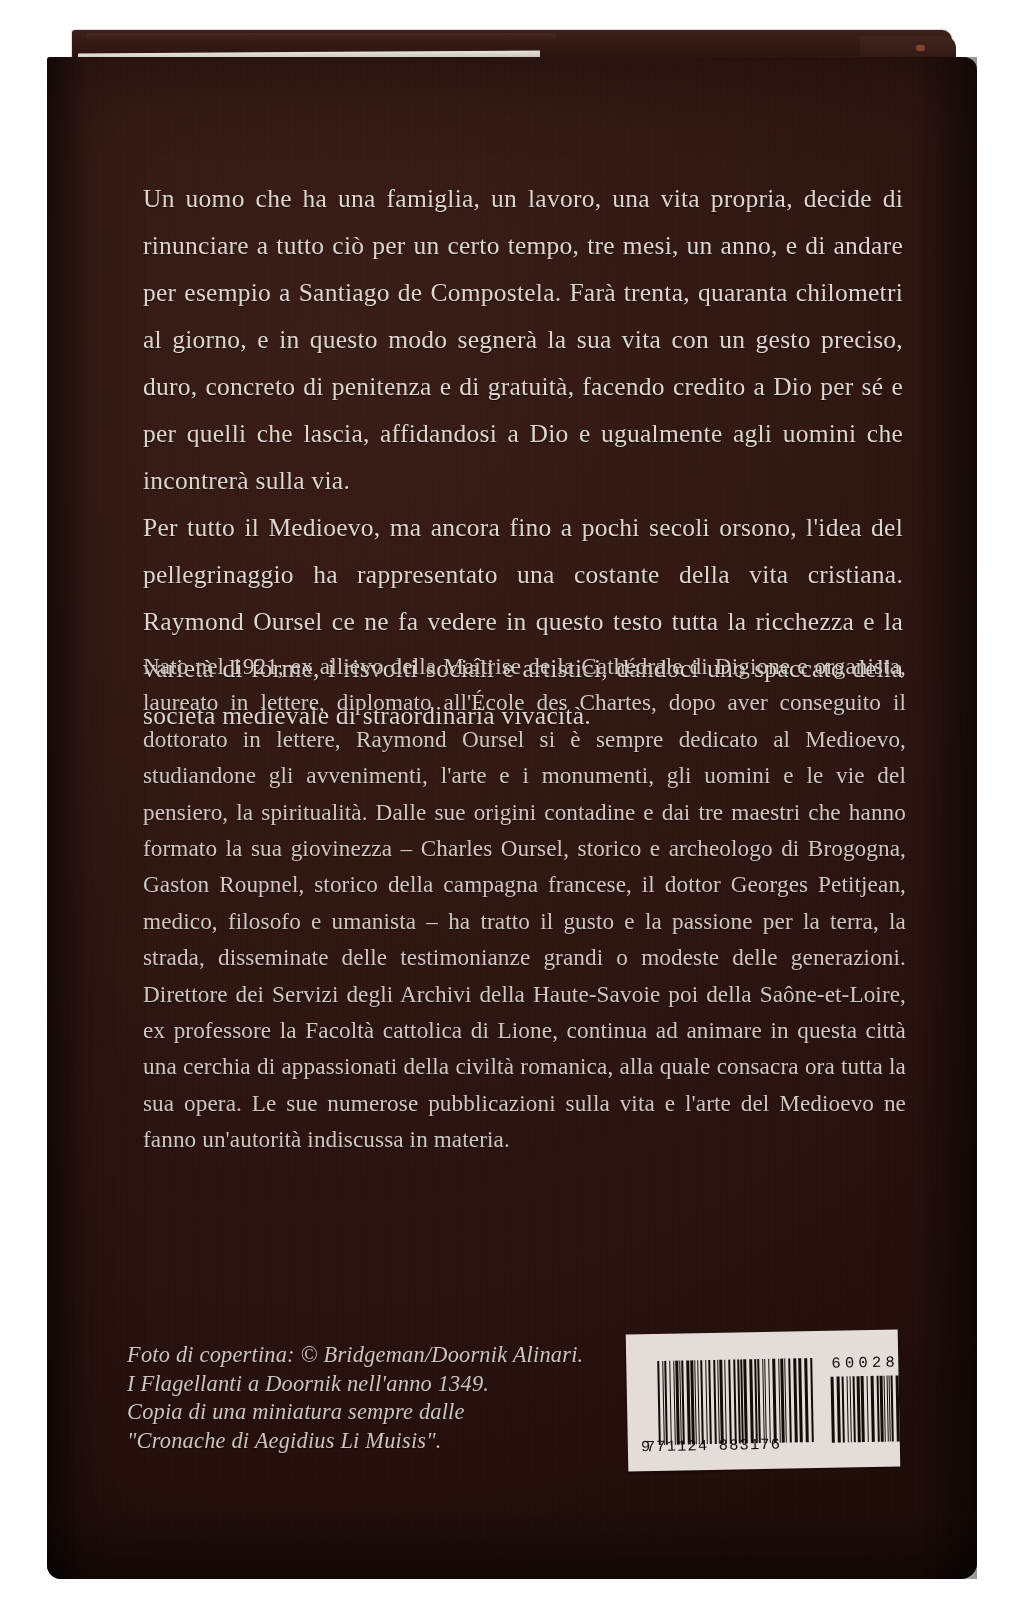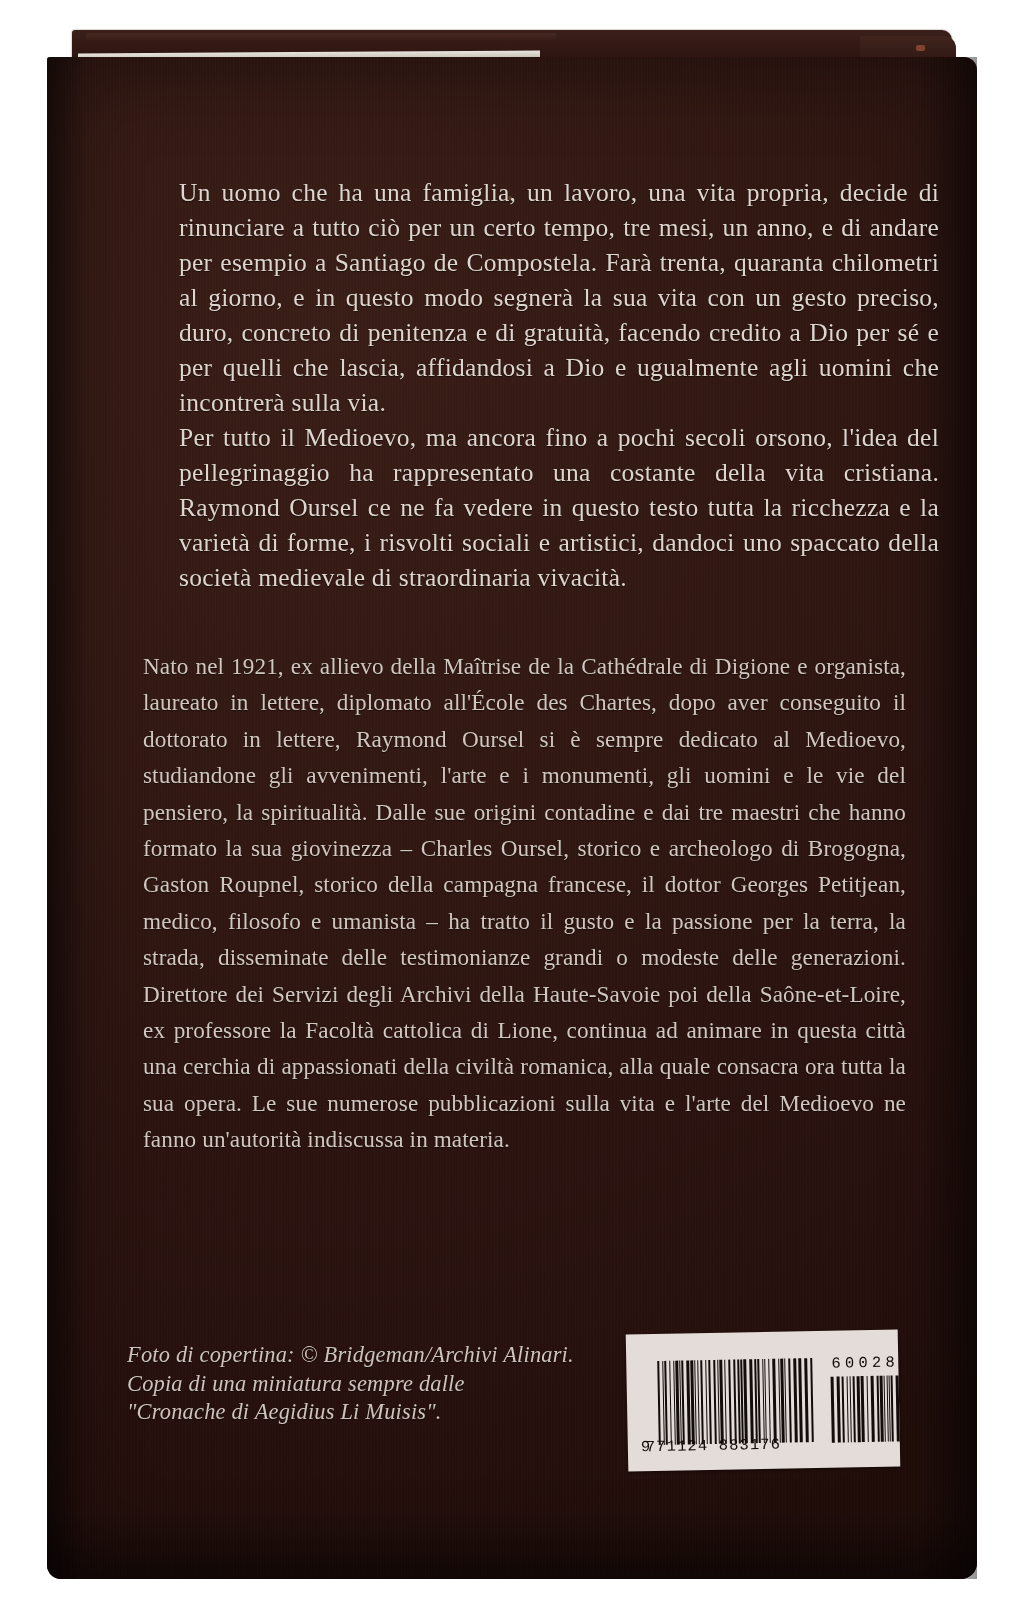--- a/index.html
+++ b/index.html
@@ -141,26 +141,25 @@
   }
 
   
   .blurb {
     position: absolute;
     left: 96px;
     top: 118px;
     width: 760px;
     color: #ddd6cf;
     font-size: 25.5px;
-    line-height: 35px;
+    line-height: 47px;
     text-align: justify;
     text-justify: inter-word;
     letter-spacing: 0.25px;
     text-shadow: 0 1px 1px rgba(0,0,0,0.55);
-    margin-left: 36px;
   }
   .blurb p { margin: 0; }
 
   .bio {
     position: absolute;
     left: 96px;
     top: 591px;
     width: 763px;
     color: #cfc7c0;
     font-size: 23.2px;
@@ -273,21 +272,22 @@
     <div class="blurb">
       <p>Un uomo che ha una famiglia, un lavoro, una vita propria, decide di rinunciare a tutto ciò per un certo tempo, tre mesi, un anno, e di andare per esempio a Santiago de Compostela. Farà trenta, quaranta chilometri al giorno, e in questo modo segnerà la sua vita con un gesto preciso, duro, concreto di penitenza e di gratuità, facendo credito a Dio per sé e per quelli che lascia, affidandosi a Dio e ugualmente agli uomini che incontrerà sulla via.</p>
       <p>Per tutto il Medioevo, ma ancora fino a pochi secoli orsono, l'idea del pellegrinaggio ha rappresentato una costante della vita cristiana. Raymond Oursel ce ne fa vedere in questo testo tutta la ricchezza e la varietà di forme, i risvolti sociali e artistici, dandoci uno spaccato della società medievale di straordinaria vivacità.</p>
     </div>
 
     <div class="bio">
       <p>Nato nel 1921, ex allievo della Maîtrise de la Cathédrale di Digione e organista, laureato in lettere, diplomato all'École des Chartes, dopo aver conseguito il dottorato in lettere, Raymond Oursel si è sempre dedicato al Medioevo, studiandone gli avvenimenti, l'arte e i monumenti, gli uomini e le vie del pensiero, la spiritualità. Dalle sue origini contadine e dai tre maestri che hanno formato la sua giovinezza – Charles Oursel, storico e archeologo di Brogogna, Gaston Roupnel, storico della campagna francese, il dottor Georges Petitjean, medico, filosofo e umanista – ha tratto il gusto e la passione per la terra, la strada, disseminate delle testimonianze grandi o modeste delle generazioni. Direttore dei Servizi degli Archivi della Haute-Savoie poi della Saône-et-Loire, ex professore la Facoltà cattolica di Lione, continua ad animare in questa città una cerchia di appassionati della civiltà romanica, alla quale consacra ora tutta la sua opera. Le sue numerose pubblicazioni sulla vita e l'arte del Medioevo ne fanno un'autorità indiscussa in materia.</p>
     </div>
 
     <div class="credits">
-      <div>Foto di copertina: © Bridgeman/Archivi Alinari.</div>
+      <div>Foto di copertina: © Bridgeman/Doornik Alinari.</div>
+      <div>I Flagellanti a Doornik nell'anno 1349.</div>
       <div>Copia di una miniatura sempre dalle</div>
       <div>"Cronache di Aegidius Li Muisis".</div>
     </div>
 
     <div class="barcode-label">
       <div class="bc-main" id="bc-main">
           <div class="bar" style="width: 2px; margin-right: 3px;"></div>
           <div class="bar" style="width: 1px; margin-right: 1px;"></div>
           <div class="bar" style="width: 2px; margin-right: 3px;"></div>
           <div class="bar" style="width: 1px; margin-right: 3px;"></div>

